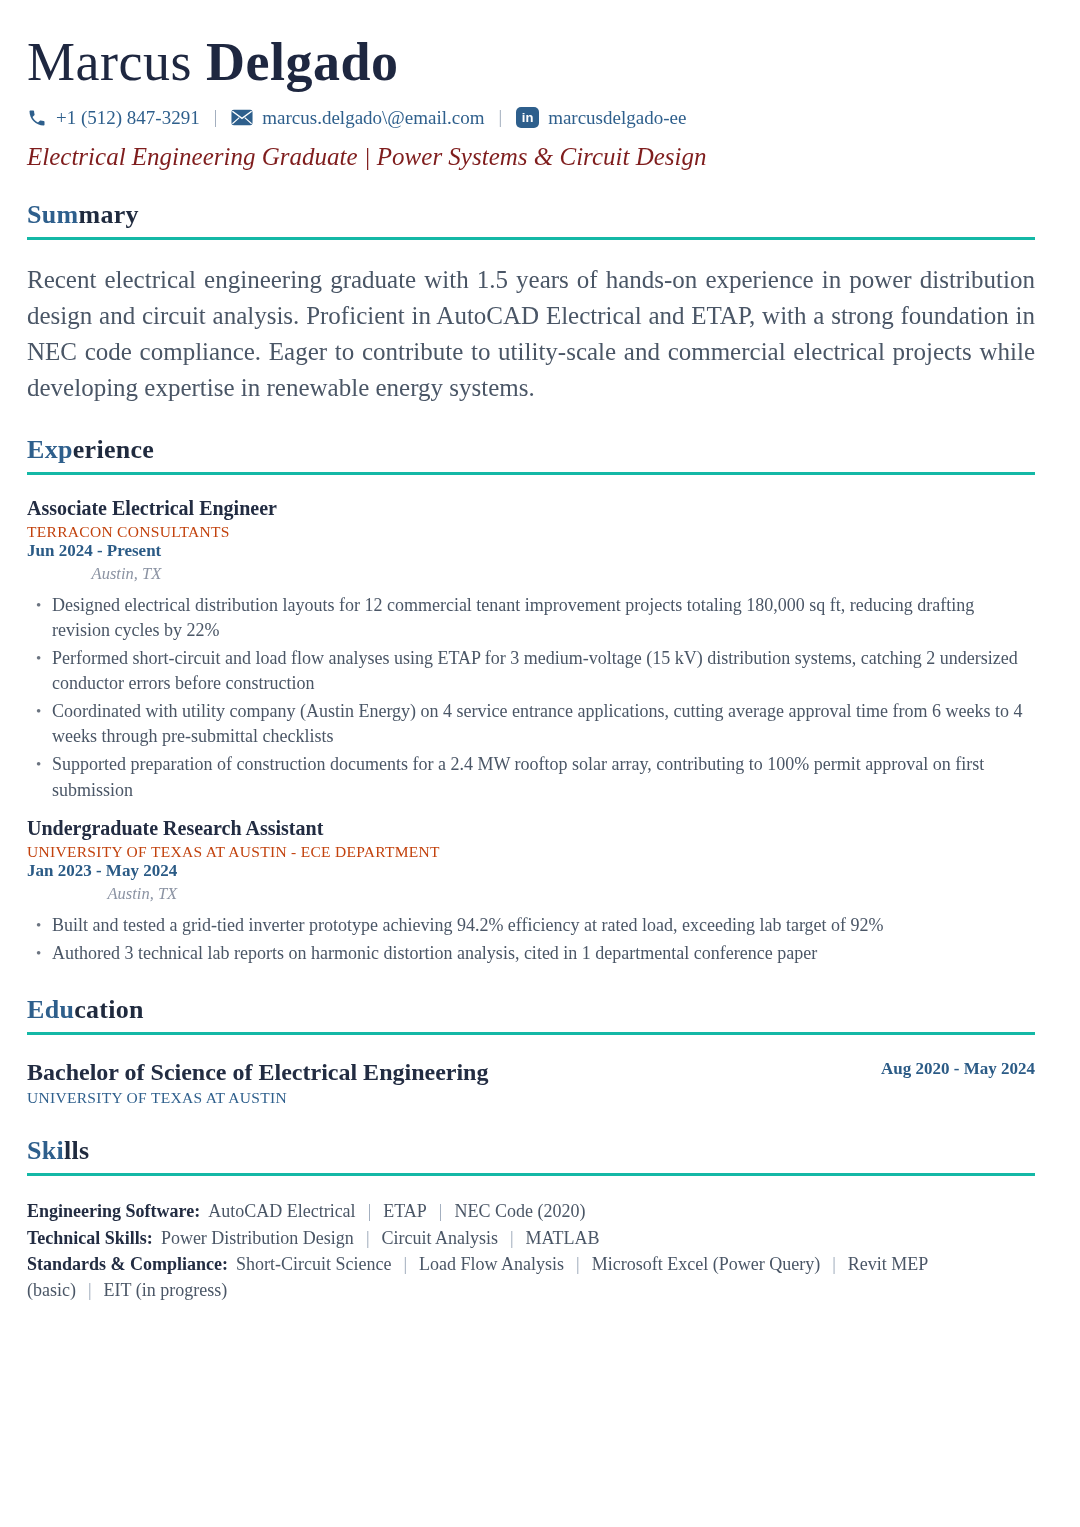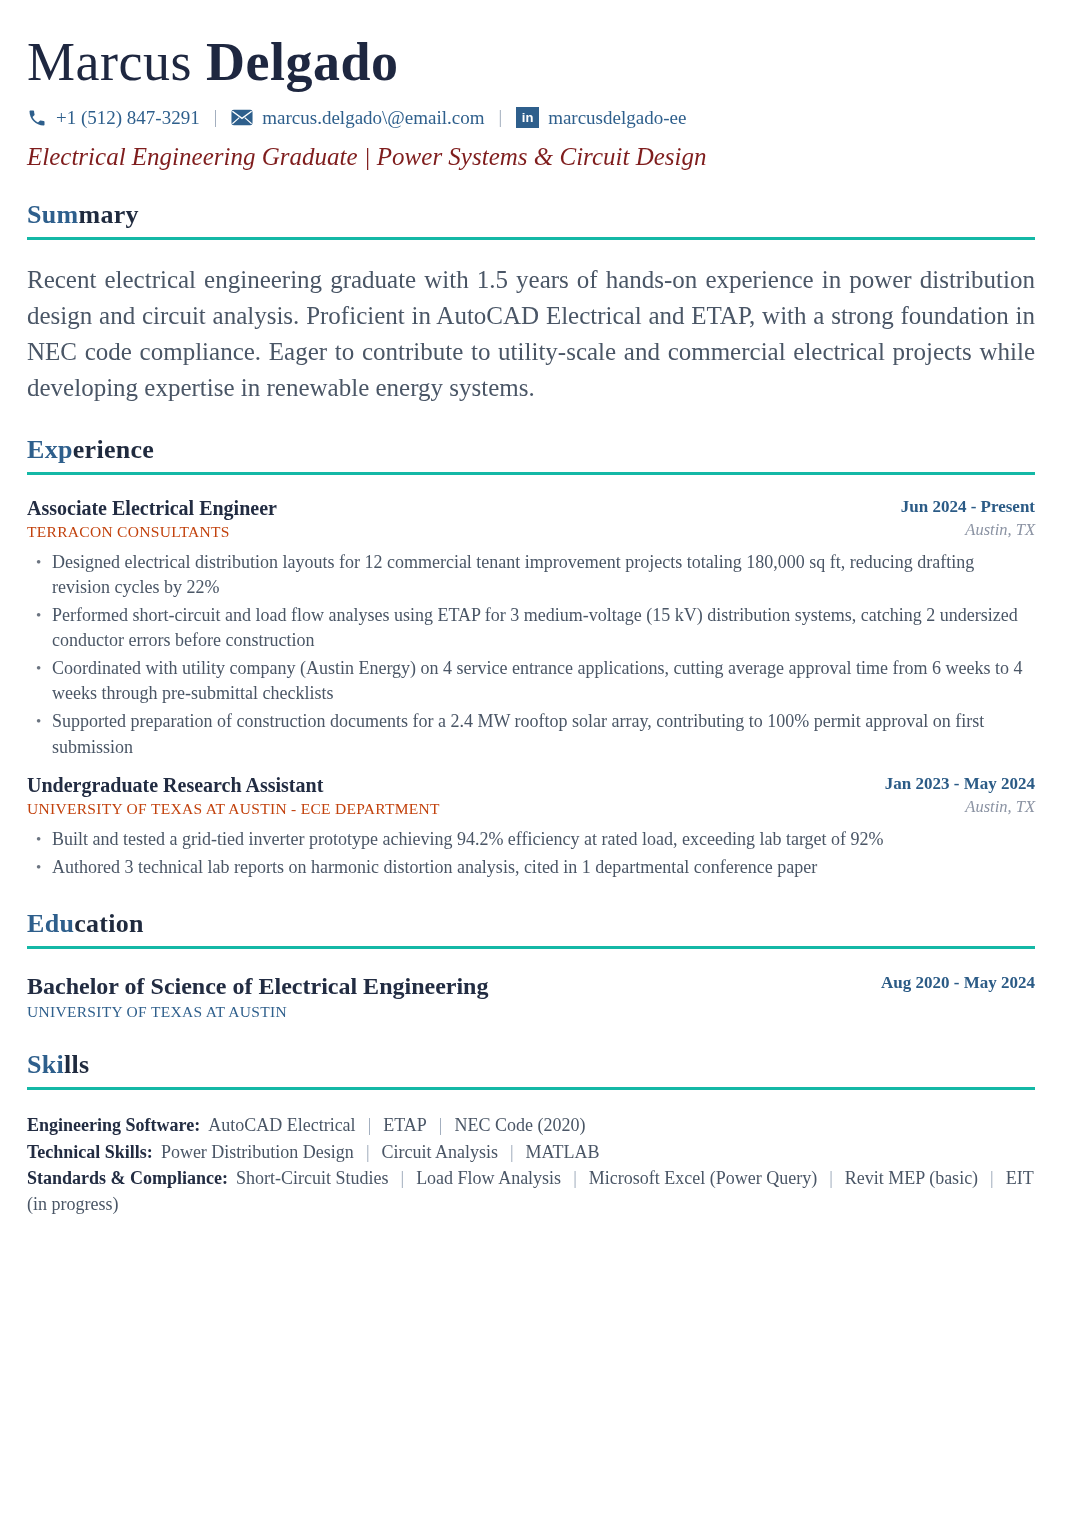--- a/index.html
+++ b/index.html
@@ -19,21 +19,21 @@
   .contact-row {
     margin-top: 16px;
     display: flex; align-items: center;
     font-size: 19px; color: #2e5f8c;
   }
   .contact-row .sep { color: #9aa7b8; margin: 0 14px; font-size: 18px; }
   .cicon { display: inline-flex; align-items: center; margin-right: 9px; }
   .cicon svg { display: block; }
   .li-badge {
     display: inline-flex; align-items: center; justify-content: center;
-    width: 23px; height: 21px; border-radius: 0;
+    width: 23px; height: 21px; border-radius: 5px;
     background: #2e5f8c; color: #ffffff;
     font-family: "Liberation Sans", sans-serif;
     font-size: 13px; font-weight: 700; margin-right: 9px;
   }
   .tagline { margin-top: 14px; font-style: italic; font-size: 25px; color: #7f1d1d; }
 
   
   .sec-title {
     font-size: 26px; font-weight: 700; color: #1f2a3e;
     margin: 29px 0 0 0; padding-bottom: 7px;
@@ -44,21 +44,21 @@
 
   .body-text {
     margin: 22px 0 0 0;
     font-size: 25px; line-height: 1.44; color: #4a5666;
     text-align: justify;
   }
 
   
   .job { margin-top: 22px; }
   .job + .job { margin-top: 14px; }
-  .job-head { display: flex; justify-content: space-between; align-items: flex-start; }
+  .job-head { display: flex; justify-content: space-between; align-items: flex-start; flex-direction: column; }
   .job-title { font-size: 20px; font-weight: 700; color: #222c42; }
   .company { margin-top: 3px; font-size: 15.5px; color: #c2410c; letter-spacing: 0.3px; }
   .job-right { text-align: right; white-space: nowrap; }
   .dates { font-size: 17px; font-weight: 700; color: #2b5b86; }
   .location { margin-top: 3px; font-size: 16.5px; font-style: italic; color: #8b93a3; }
 
   ul.bullets { margin: 9px 0 0 0; padding: 0; list-style: none; }
   ul.bullets li {
     position: relative;
     padding-left: 25px;
@@ -175,18 +175,18 @@
     <h2 class="sec-title"><span class="accent">Ski</span><span>lls</span></h2>
 
     <div class="skills-block">
       <div class="skill-row">
         <span class="skill-label">Engineering Software:</span><span>AutoCAD Electrical</span><span class="skill-sep">|</span><span>ETAP</span><span class="skill-sep">|</span><span>NEC Code (2020)</span>
       </div>
       <div class="skill-row">
         <span class="skill-label">Technical Skills:</span><span>Power Distribution Design</span><span class="skill-sep">|</span><span>Circuit Analysis</span><span class="skill-sep">|</span><span>MATLAB</span>
       </div>
       <div class="skill-row">
-        <span class="skill-label">Standards &amp; Compliance:</span><span>Short-Circuit Studies</span><span class="skill-sep">|</span><span>Load Flow Analysis</span><span class="skill-sep">|</span><span>Microsoft Excel (Power Query)</span><span class="skill-sep">|</span><span>Revit MEP (basic)</span><span class="skill-sep">|</span><span>EIT (in progress)</span>
+        <span class="skill-label">Standards &amp; Compliance:</span><span>Short-Circuit Science</span><span class="skill-sep">|</span><span>Load Flow Analysis</span><span class="skill-sep">|</span><span>Microsoft Excel (Power Query)</span><span class="skill-sep">|</span><span>Revit MEP (basic)</span><span class="skill-sep">|</span><span>EIT (in progress)</span>
       </div>
     </div>
   </section>
 
 </div>
 
 </body></html>

